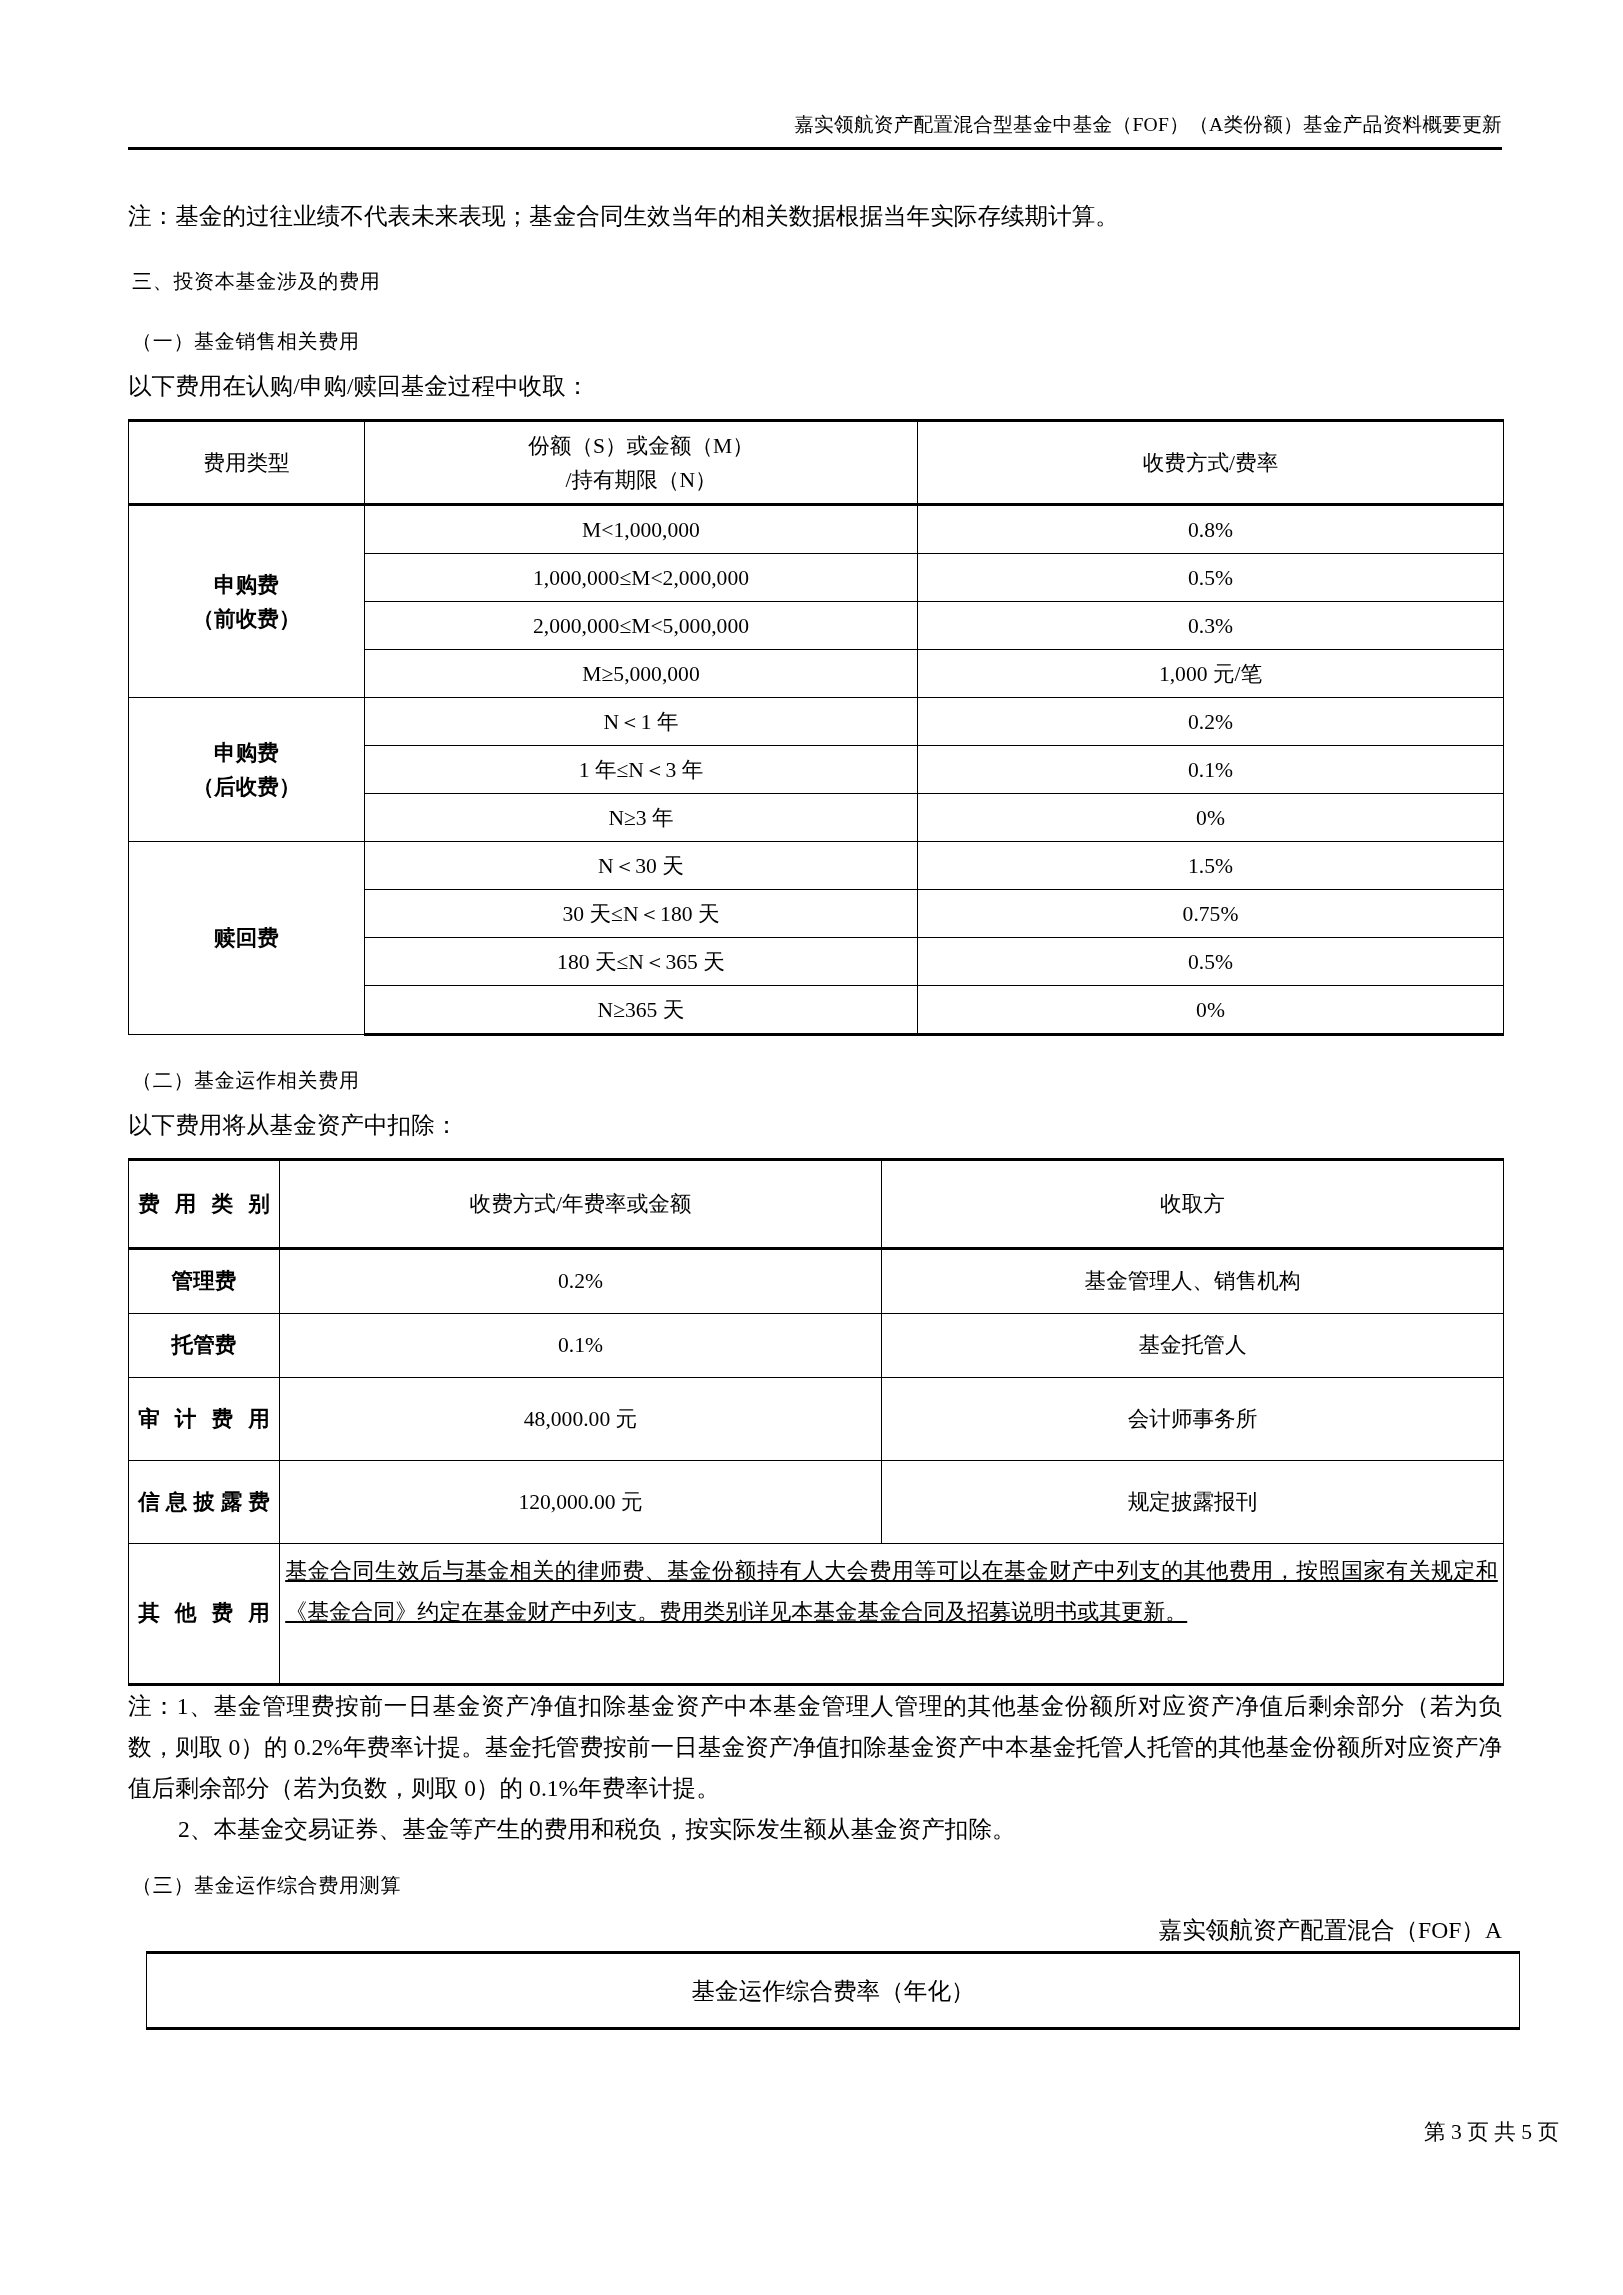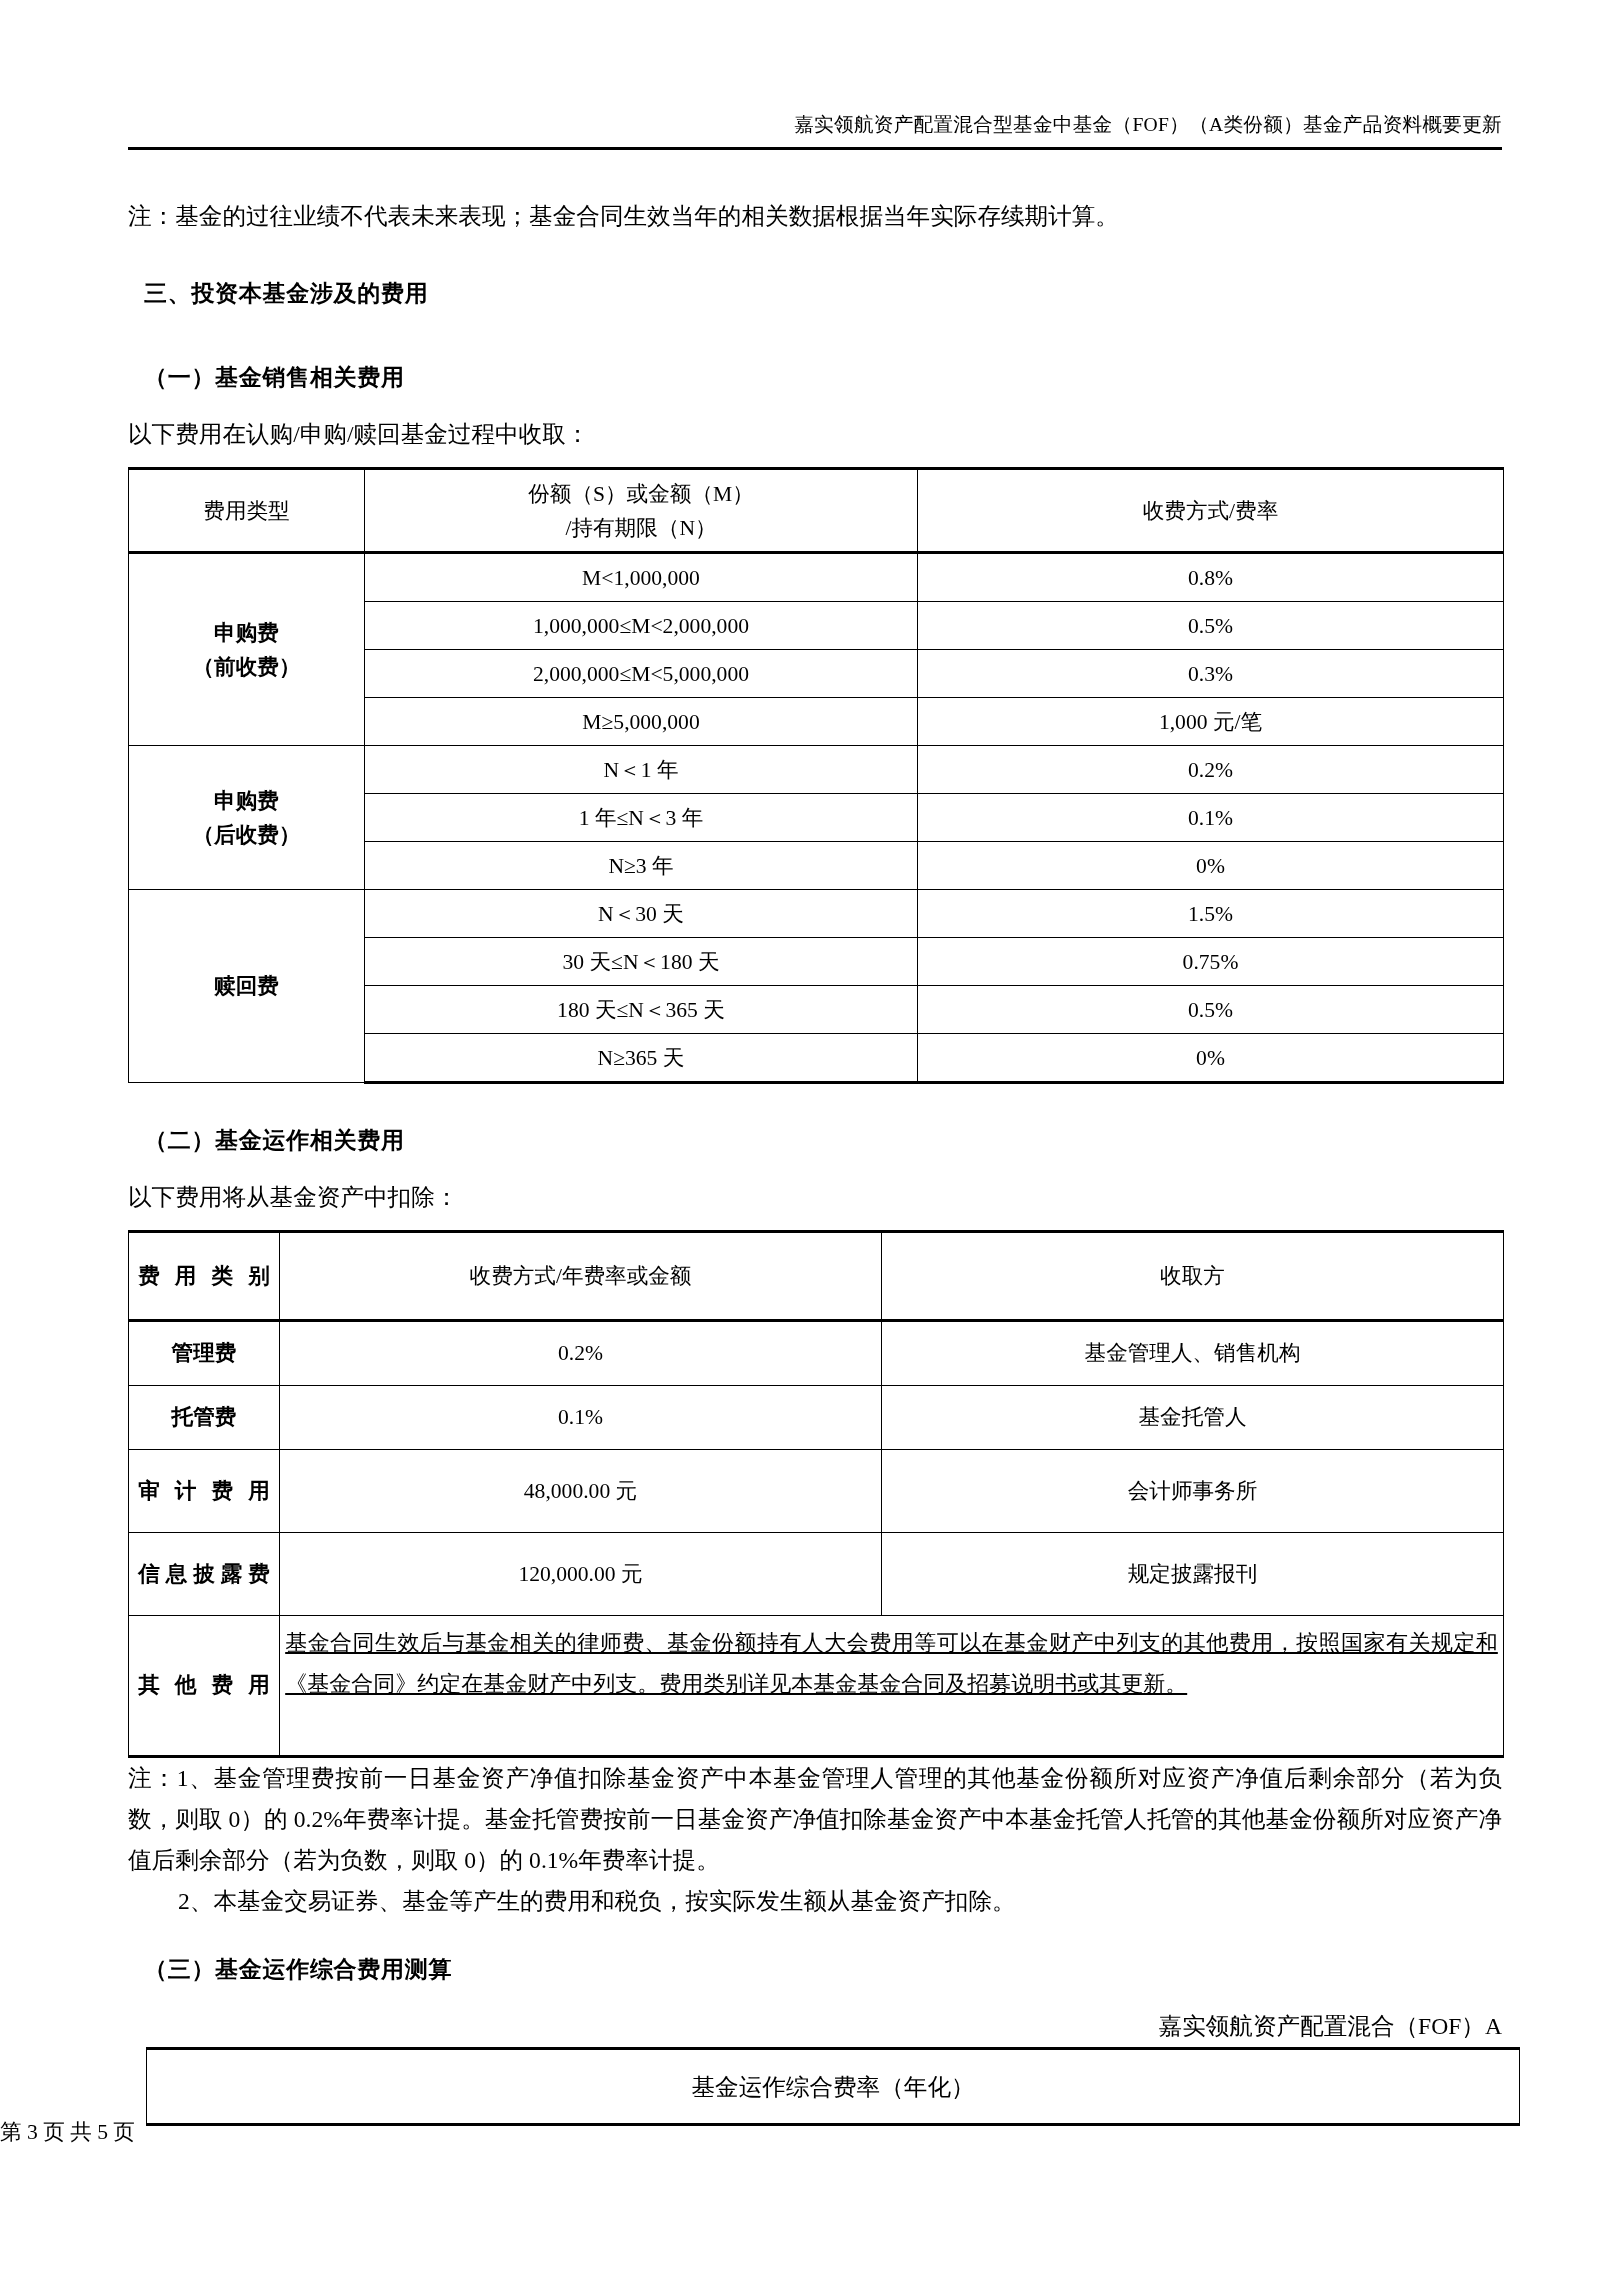--- a/index.html
+++ b/index.html
@@ -51,24 +51,24 @@
     width: 1374px;
   }
   p.para {
     margin: 0 0 0 0;
     font-size: 23.6px;
     line-height: 41px;
     text-align: justify;
     text-justify: inter-ideograph;
   }
   .h-sec {
-    font-size: 23px;
-    font-weight: bold;
+    font-size: 20px;
+    font-weight: normal;
     line-height: 41px;
-    margin: 16px;
+    margin: 4px;
     letter-spacing: 0.7px;
   }
   .gap-sm { height: 11.8px; }
   .gap-md { height: 19.6px; }
   .indent2 { text-indent: 50px; }
 
   
   table.doc-table {
     border-collapse: collapse;
     table-layout: fixed;
@@ -129,21 +129,21 @@
     line-height: 41px;
     margin: 0;
   }
 
   
   .footer {
     position: absolute;
     left: 0;
     top: 2117px;
     width: 1559px;
-    text-align: left;
+    text-align: right;
     font-size: 21.6px;
     line-height: 31px;
   }
 </style>
 </head>
 <body>
 
 <div class="page">
 
   <div class="running-head">嘉实领航资产配置混合型基金中基金（FOF）（A类份额）基金产品资料概要更新</div>

